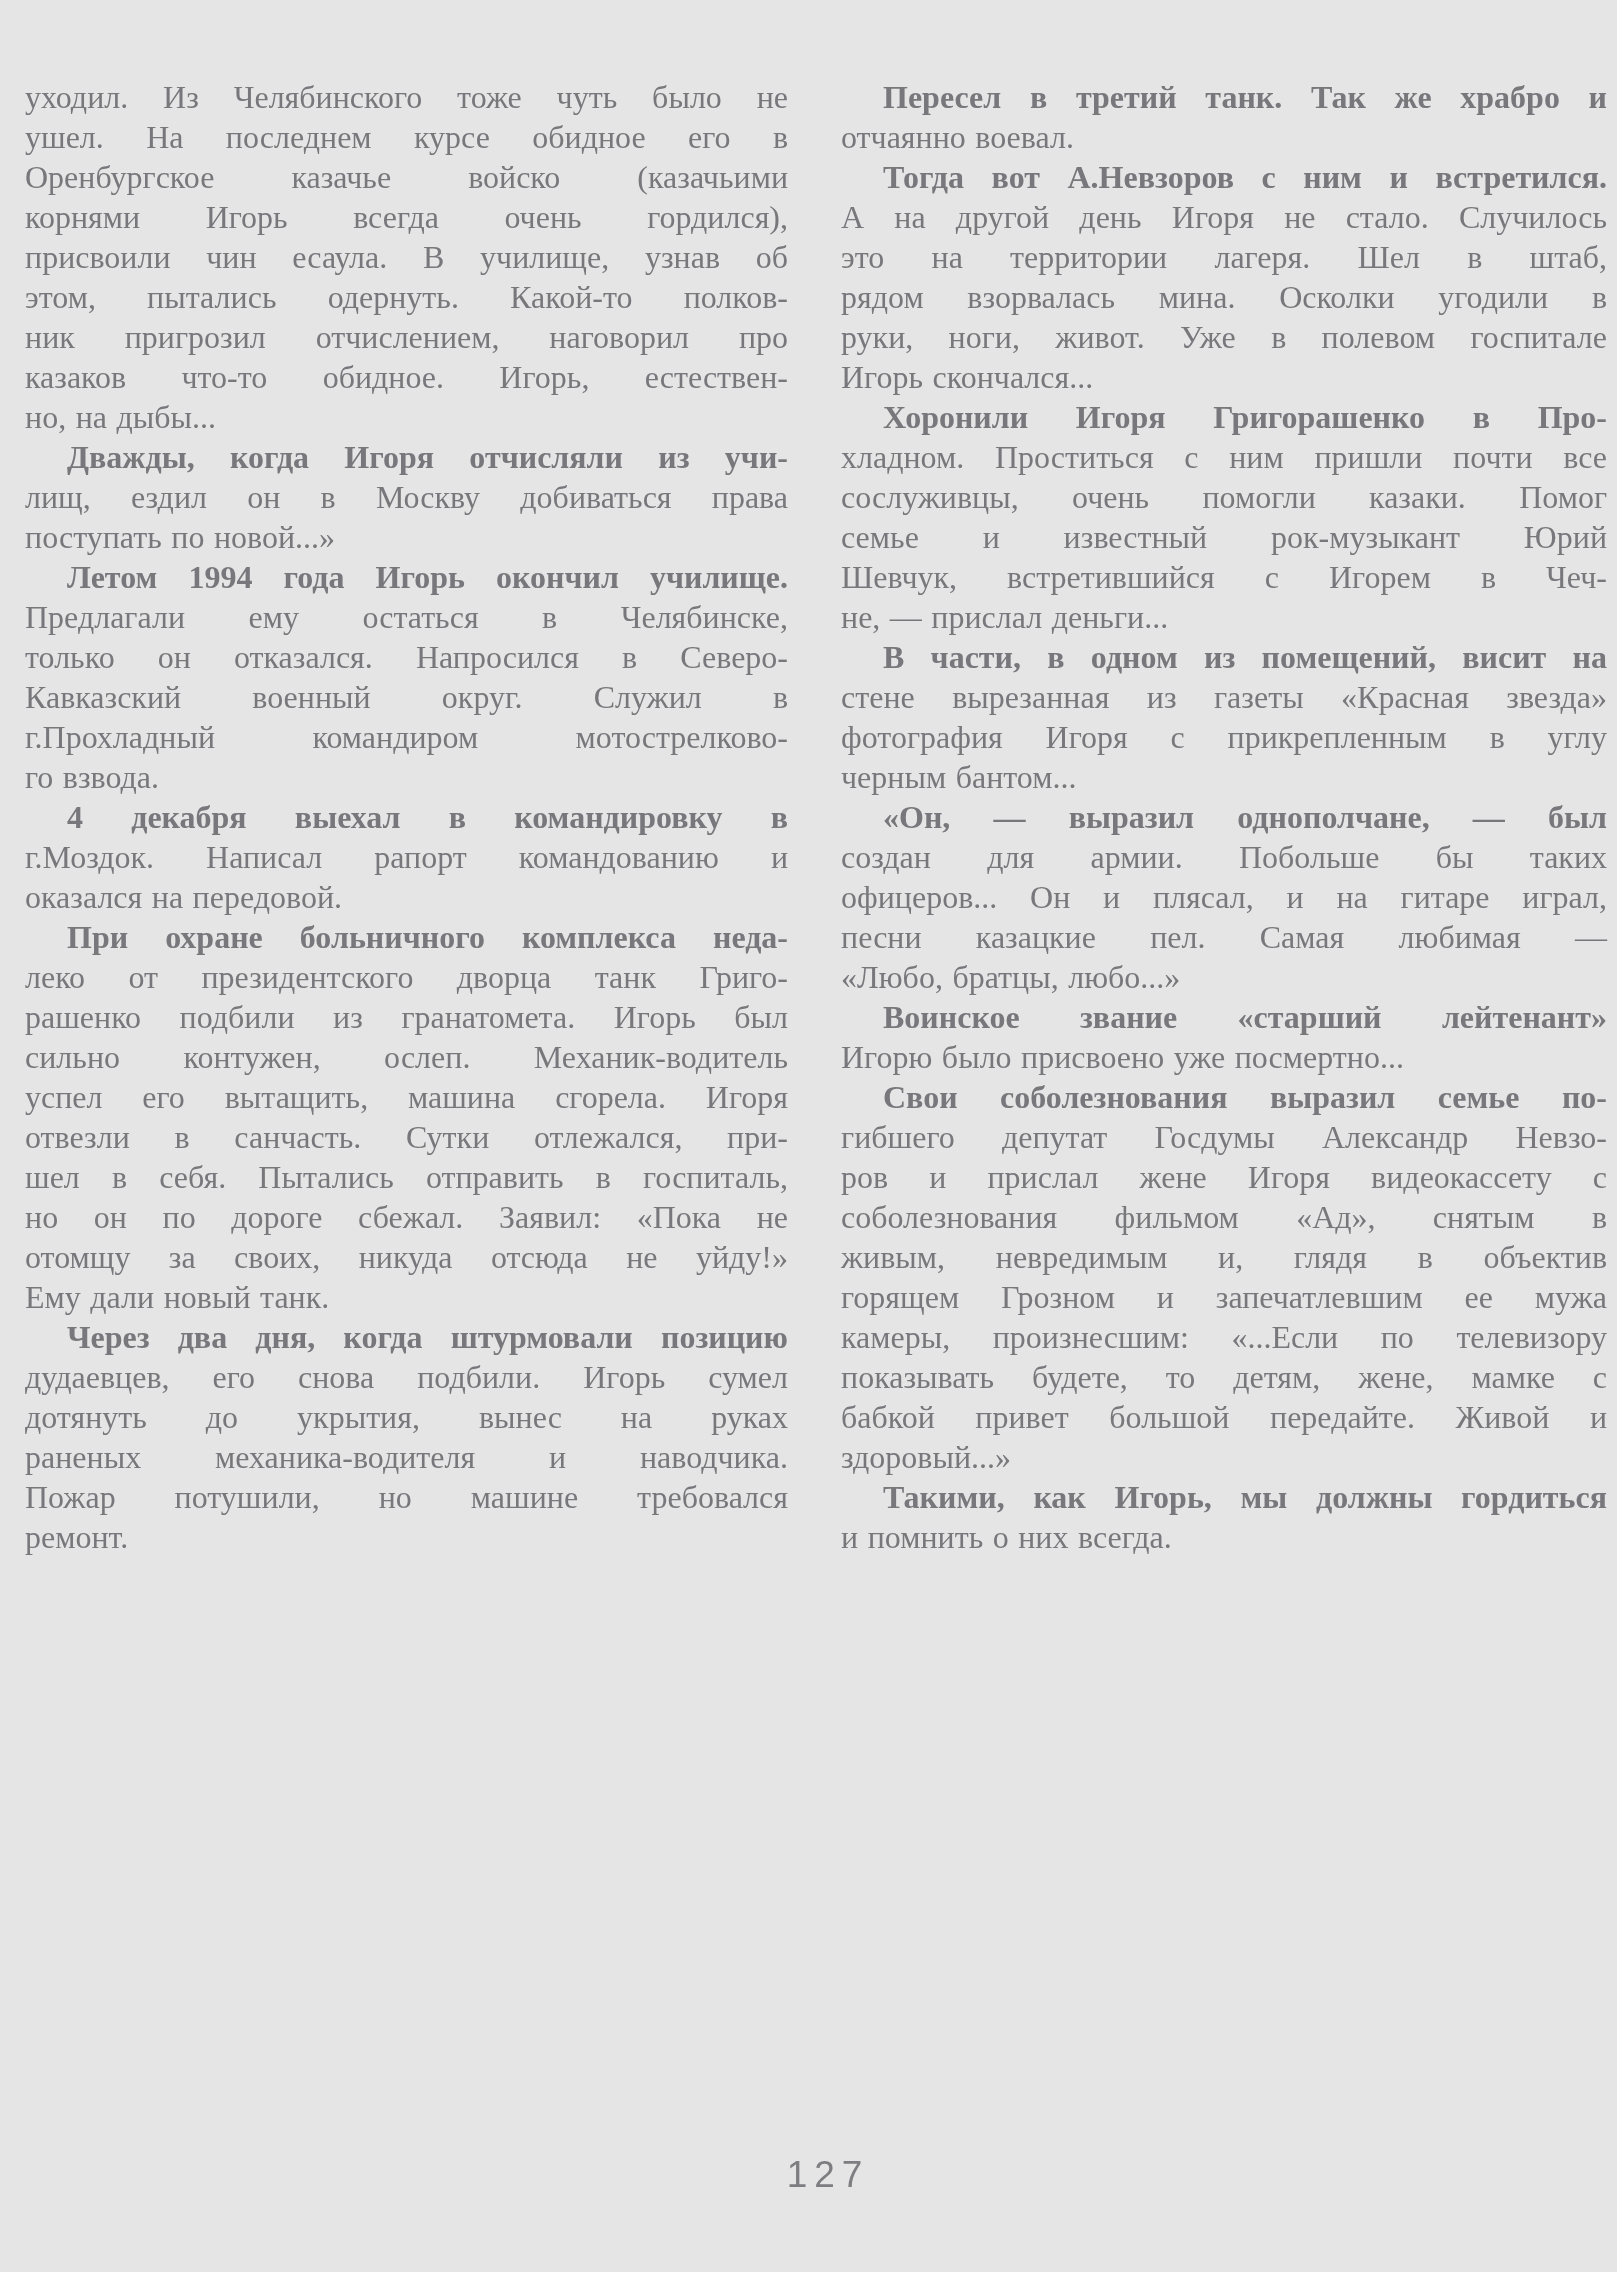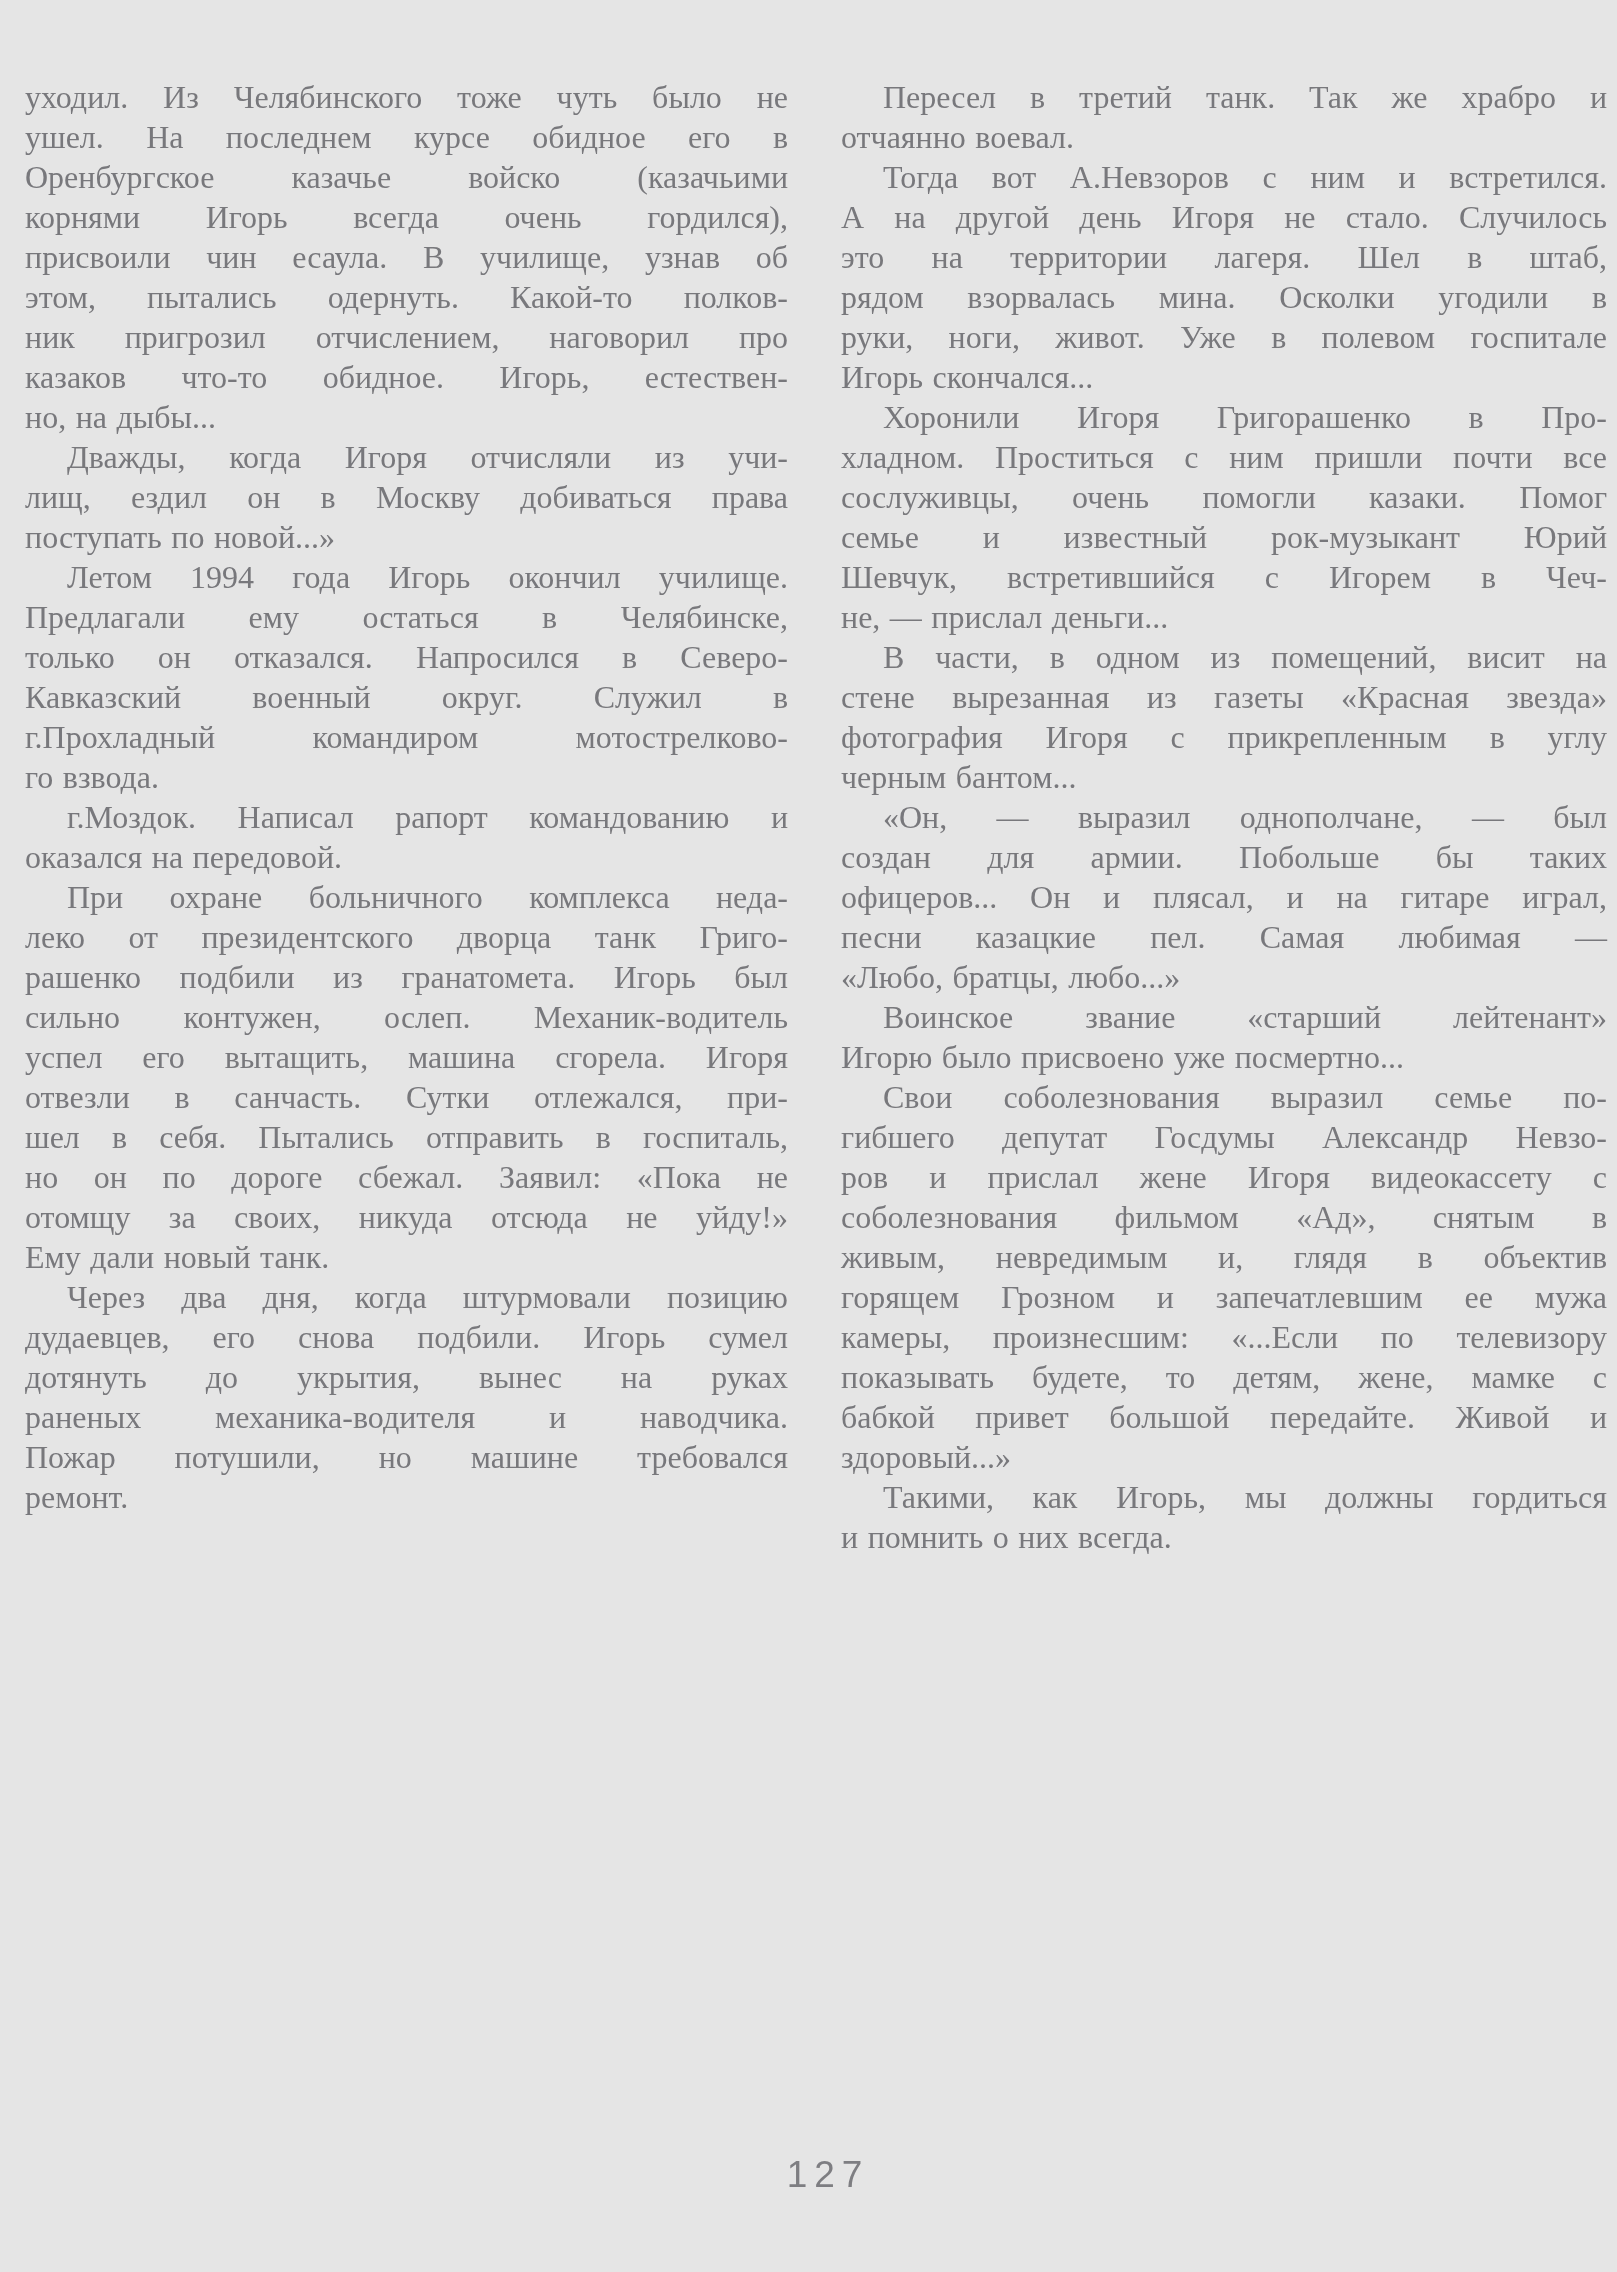--- a/index.html
+++ b/index.html
@@ -18,21 +18,21 @@
   }
   .column {
     position: absolute;
     top: 77px;
     font-size: 32px;
     line-height: 40px;
   }
   #col-left  { left: 25px;   width: 763px; }
   #col-right { left: 841px; width: 766px; }
   .para { margin: 0; }
-  .para.indent .line:first-child { text-indent: 42px; }
+  .para.indent .line:first-child { text-indent: 42px; font-weight: bold; }
   .line {
     text-align: justify;
     text-align-last: justify;
     word-spacing: 1.5px;
   }
   .line.last { text-align-last: left; }
   .page-number {
     position: absolute;
     top: 2154px;
     left: 0;
@@ -68,20 +68,21 @@
       </div>
       <div class="para indent">
         <div class="line">Летом 1994 года Игорь окончил училище.</div>
         <div class="line">Предлагали ему остаться в Челябинске,</div>
         <div class="line">только он отказался. Напросился в Северо-</div>
         <div class="line">Кавказский военный округ. Служил в</div>
         <div class="line">г.Прохладный командиром мотострелково-</div>
         <div class="line last">го взвода.</div>
       </div>
       <div class="para indent">
+        <div class="line">4 декабря выехал в командировку в</div>
         <div class="line">г.Моздок. Написал рапорт командованию и</div>
         <div class="line last">оказался на передовой.</div>
       </div>
       <div class="para indent">
         <div class="line">При охране больничного комплекса неда-</div>
         <div class="line">леко от президентского дворца танк Григо-</div>
         <div class="line">рашенко подбили из гранатомета. Игорь был</div>
         <div class="line">сильно контужен, ослеп. Механик-водитель</div>
         <div class="line">успел его вытащить, машина сгорела. Игоря</div>
         <div class="line">отвезли в санчасть. Сутки отлежался, при-</div>

